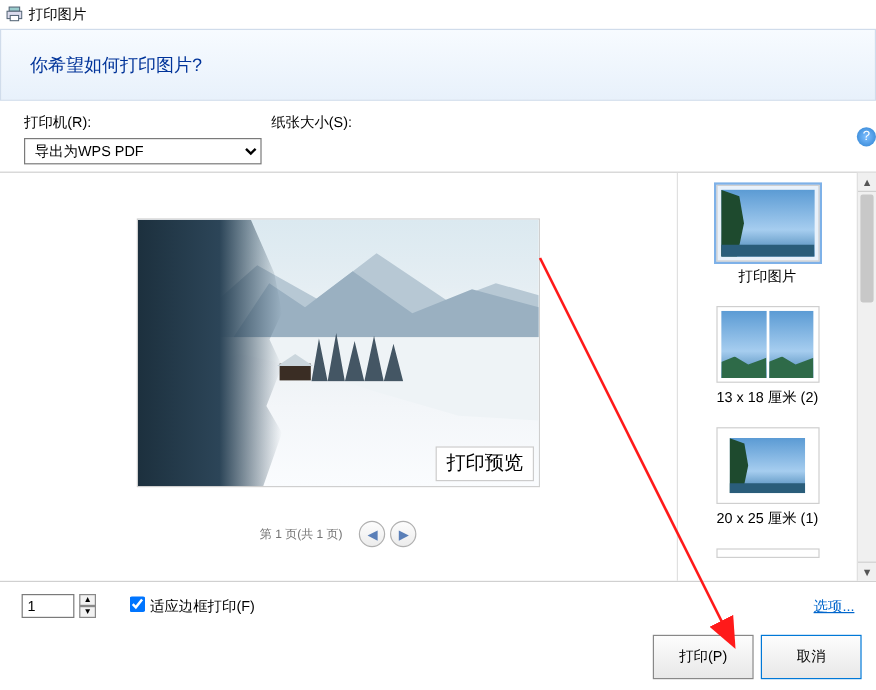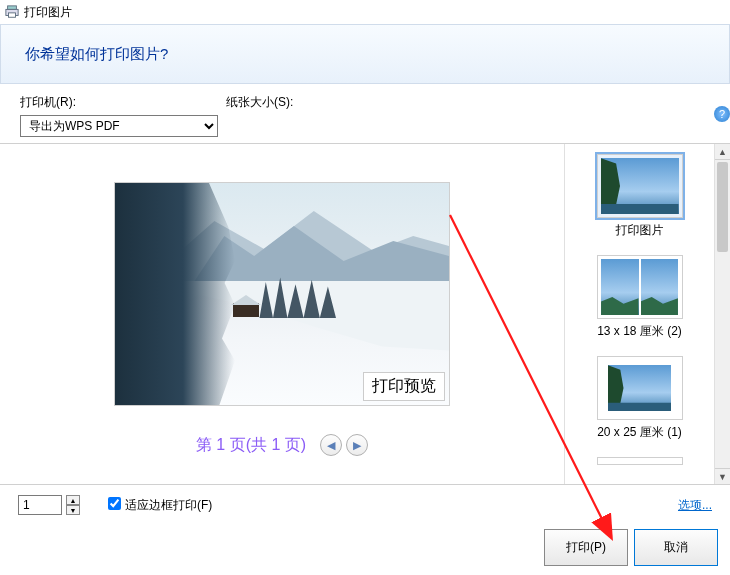--- a/index.html
+++ b/index.html
@@ -32,21 +32,21 @@
   .mountains-far { position: absolute; left: 0; right: 0; top: 18px; height: 80px; }
   .mountains-far svg { width: 100%; height: 100%; }
   .snow-slope { position: absolute; left: 0; right: 0; bottom: 0; height: 130px; background: linear-gradient(180deg, #e9eef2 0%, #f3f6f9 50%, #fafcfe 100%); clip-path: polygon(0 50%, 25% 15%, 42% 25%, 60% 40%, 80% 55%, 100% 58%, 100% 100%, 0 100%); }
   .trees-left { position: absolute; left: -10px; top: 0; bottom: 0; width: 130px; background: linear-gradient(90deg, #1a2d3a 0%, #2c4558 60%, rgba(44,69,88,0) 100%); clip-path: polygon(0 0, 80% 0%, 95% 20%, 100% 35%, 92% 45%, 100% 55%, 90% 70%, 100% 80%, 88% 100%, 0 100%); }
   .trees-mid { position: absolute; left: 140px; top: 90px; width: 90px; height: 45px; background: #26394a; clip-path: polygon(5% 100%, 12% 20%, 20% 100%, 28% 10%, 36% 100%, 45% 25%, 54% 100%, 63% 15%, 72% 100%, 81% 30%, 90% 100%); opacity: 0.85; }
   .cabin { position: absolute; left: 118px; top: 120px; width: 26px; height: 14px; background: #3a2d24; }
   .cabin::before { content: ""; position: absolute; top: -8px; left: -2px; width: 0; height: 0; border-left: 15px solid transparent; border-right: 15px solid transparent; border-bottom: 10px solid #cbd6dd; }
   .preview-tag { position: absolute; right: 4px; bottom: 4px; background: #fff; border: 1px solid #ccc; padding: 3px 8px; font-size: 16px; }
   
   .page-nav { display: flex; align-items: center; gap: 14px; margin-top: 28px; }
-  .page-label { font-size: 16px; color: #8b5cf6; }
+  .page-label { font-size: 10px; color: #737373; }
   .nav-buttons { display: flex; gap: 4px; }
   .nav-btn { width: 22px; height: 22px; border-radius: 50%; border: 1px solid #b0b0b0; background: linear-gradient(#fdfdfd,#ececec); display: flex; align-items: center; justify-content: center; cursor: pointer; font-size: 11px; color: #5a7fb8; }
   
   .layout-pane { width: 150px; border-left: 1px solid #e0e0e0; overflow-y: auto; padding: 6px 0; display: flex; flex-direction: column; align-items: center; gap: 8px; }
   .layout-item { display: flex; flex-direction: column; align-items: center; gap: 4px; cursor: pointer; padding: 4px; }
   .layout-item.selected .thumb-frame { box-shadow: 0 0 0 2px #7eb1e8; background: #e8f1fb; }
   .thumb-frame { width: 86px; height: 64px; border: 1px solid #cfcfcf; background: #fff; display: flex; align-items: center; justify-content: center; gap: 2px; padding: 3px; }
   .thumb-full { width: 100%; height: 100%; }
   .thumb-half { width: 48%; height: 100%; }
   .mini-scene { position: relative; overflow: hidden; }

